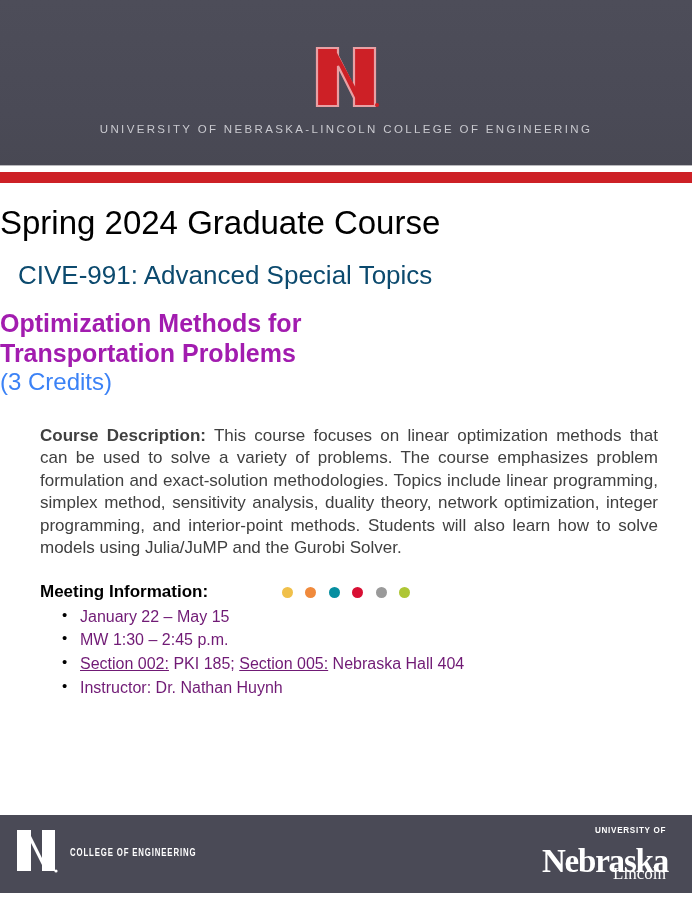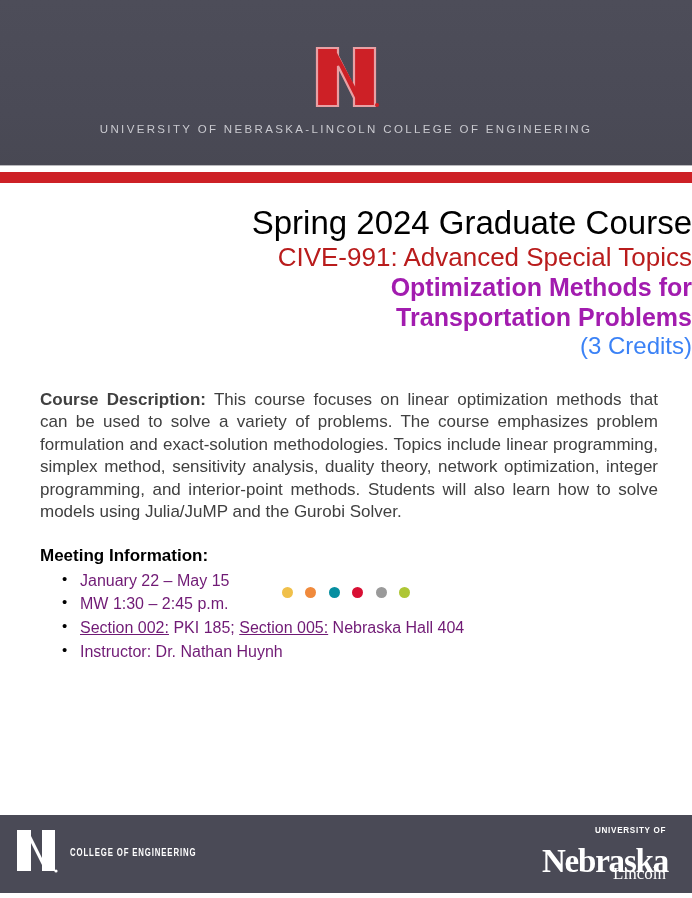--- a/index.html
+++ b/index.html
@@ -66,36 +66,36 @@
   
   .content {
     position: absolute;
     left: 0; top: 183px;
     width: 692px;
     height: 622px;
     background: #ffffff;
   }
 
   .title-block {
-    text-align: right;
+    text-align: left;
     padding-top: 22px;
   }
   .title-line-1 {
     font-size: 33px;
     color: #000000;
     line-height: 1.12;
     font-family: "Liberation Sans", sans-serif;
     font-weight: normal;
     margin: 0;
   }
   .title-line-2 {
     font-size: 26px;
-    color: #b91c1c;
+    color: #0c4a6e;
     line-height: 1.2;
-    margin: 0;
+    margin: 18px;
     font-weight: normal;
   }
   .title-line-3, .title-line-4 {
     font-size: 25px;
     color: #a21caf;
     font-weight: bold;
     line-height: 1.18;
     margin: 0;
   }
   .title-line-5 {

